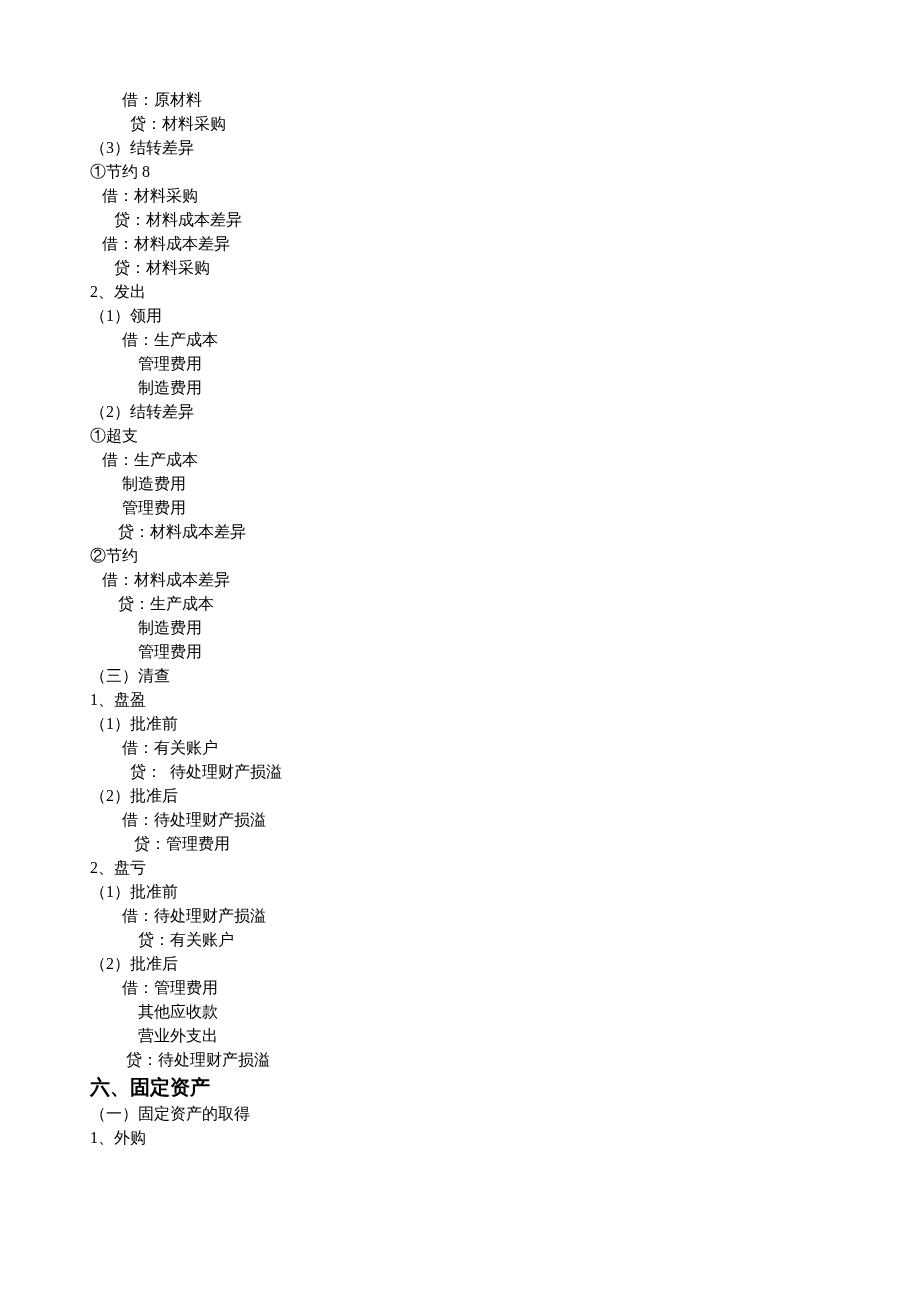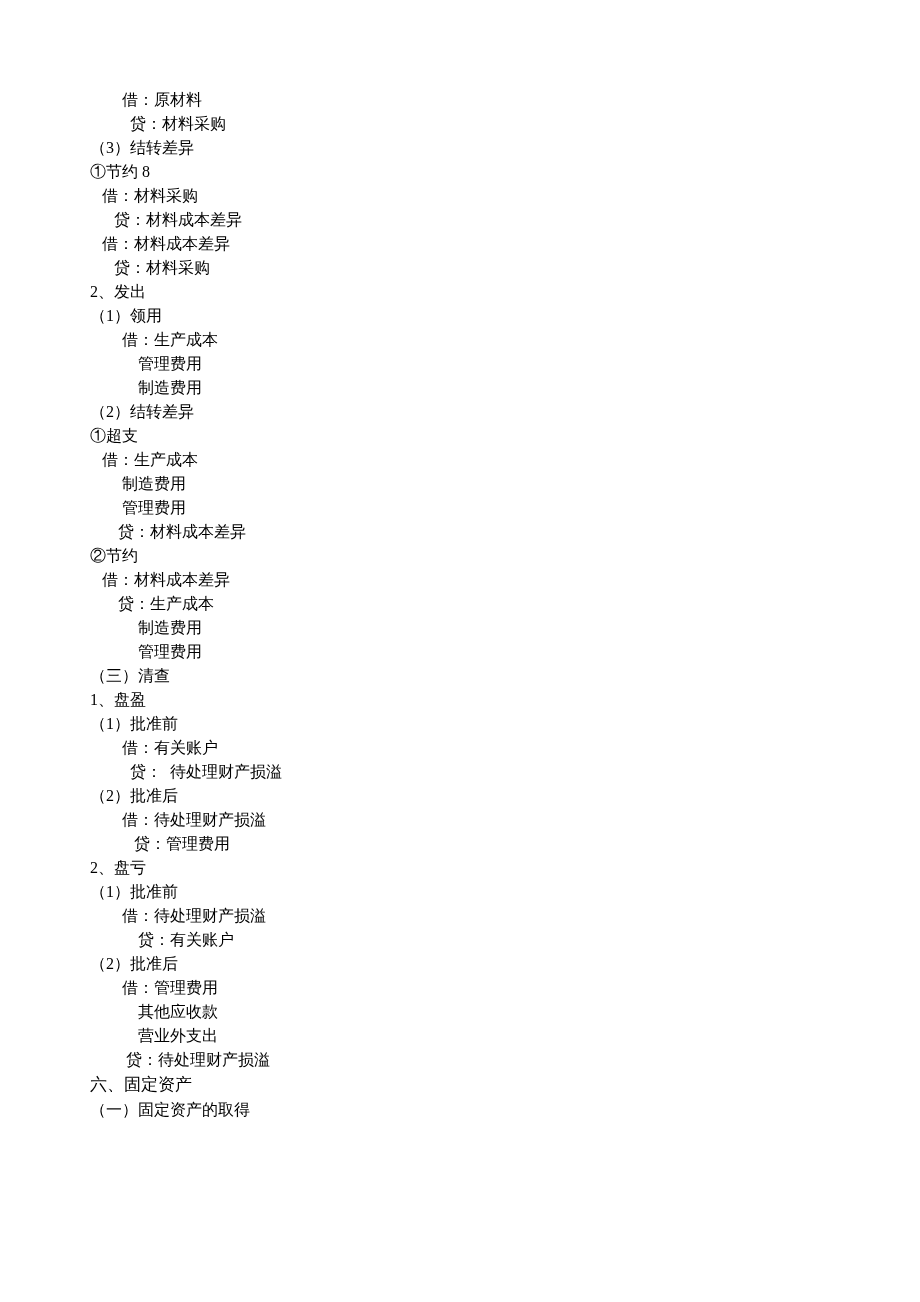--- a/index.html
+++ b/index.html
@@ -17,22 +17,22 @@
     box-sizing: border-box;
     padding: 88px 38px 100px 90px;
   }
   .line {
     white-space: pre;
   }
   .bold {
     font-weight: normal;
   }
   .h1 {
-    font-size: 17px;
-    font-weight: normal;
+    font-size: 20px;
+    font-weight: bold;
   }
 </style>
 </head>
 <body>
 
 <div class="page">
   <div id="content">
       <div class="line">        借：原材料</div>
       <div class="line">          贷：材料采购</div>
       <div class="line">（3）结转差异</div>
@@ -69,14 +69,15 @@
       <div class="line">（1）批准前</div>
       <div class="line">        借：待处理财产损溢</div>
       <div class="line">            贷：有关账户</div>
       <div class="line">（2）批准后</div>
       <div class="line">        借：管理费用</div>
       <div class="line">            其他应收款</div>
       <div class="line">            营业外支出</div>
       <div class="line">         贷：待处理财产损溢</div>
       <div class="line h1">六、固定资产</div>
       <div class="line bold">（一）固定资产的取得</div>
+      <div class="line">1、外购</div>
     </div>
 </div>
 
 </body></html>

